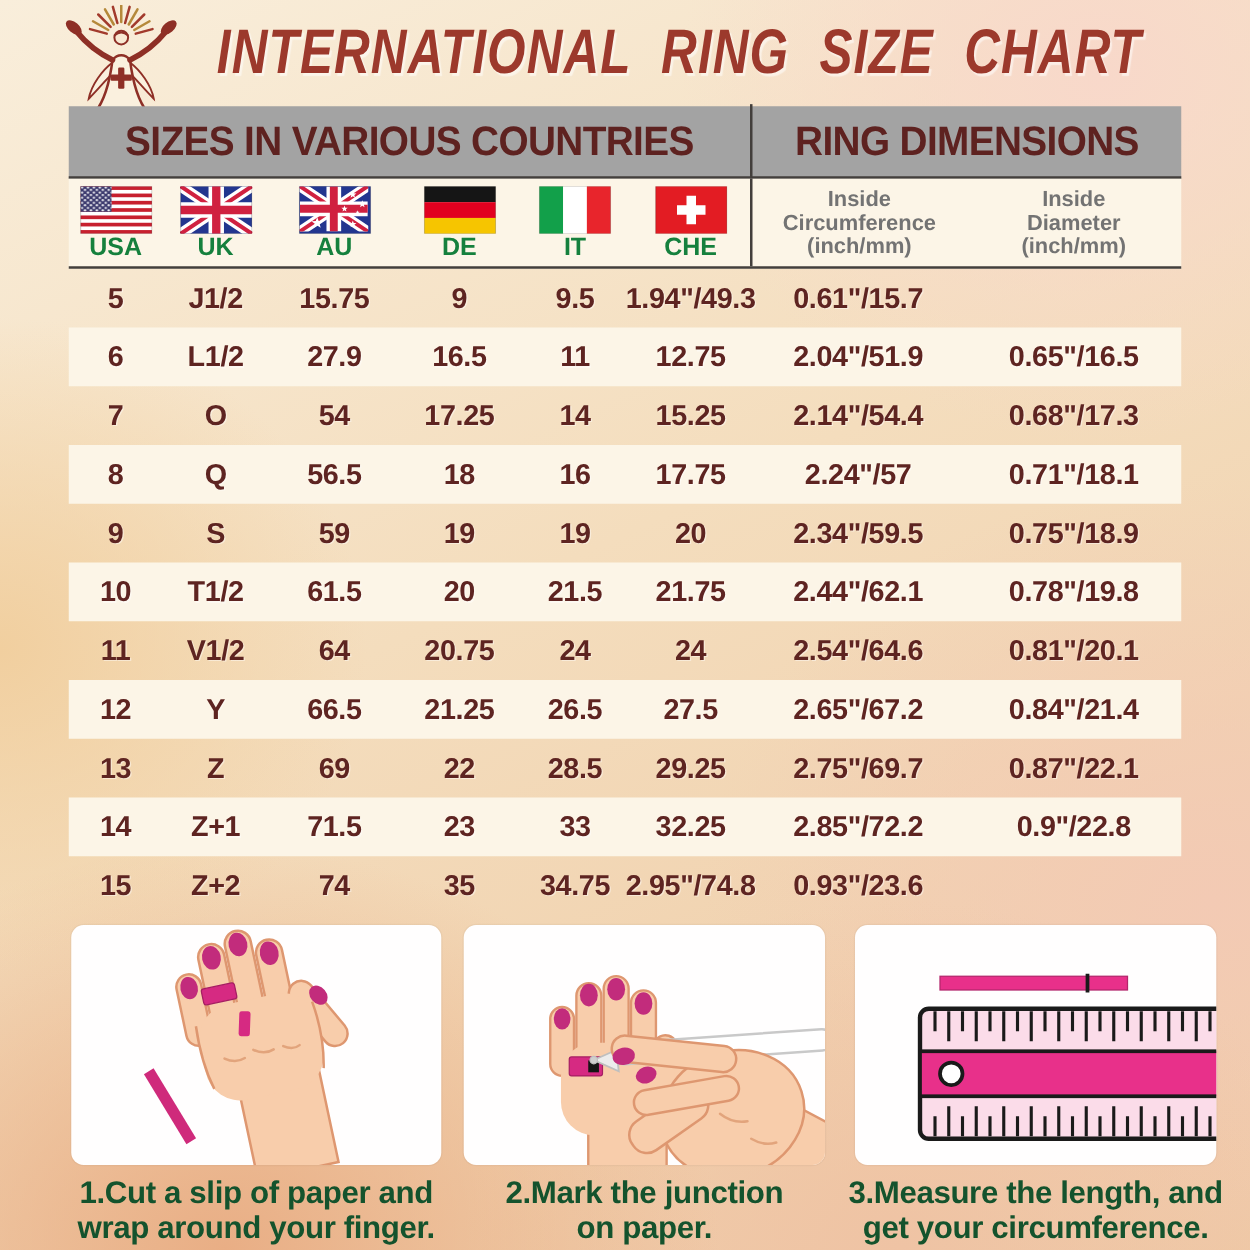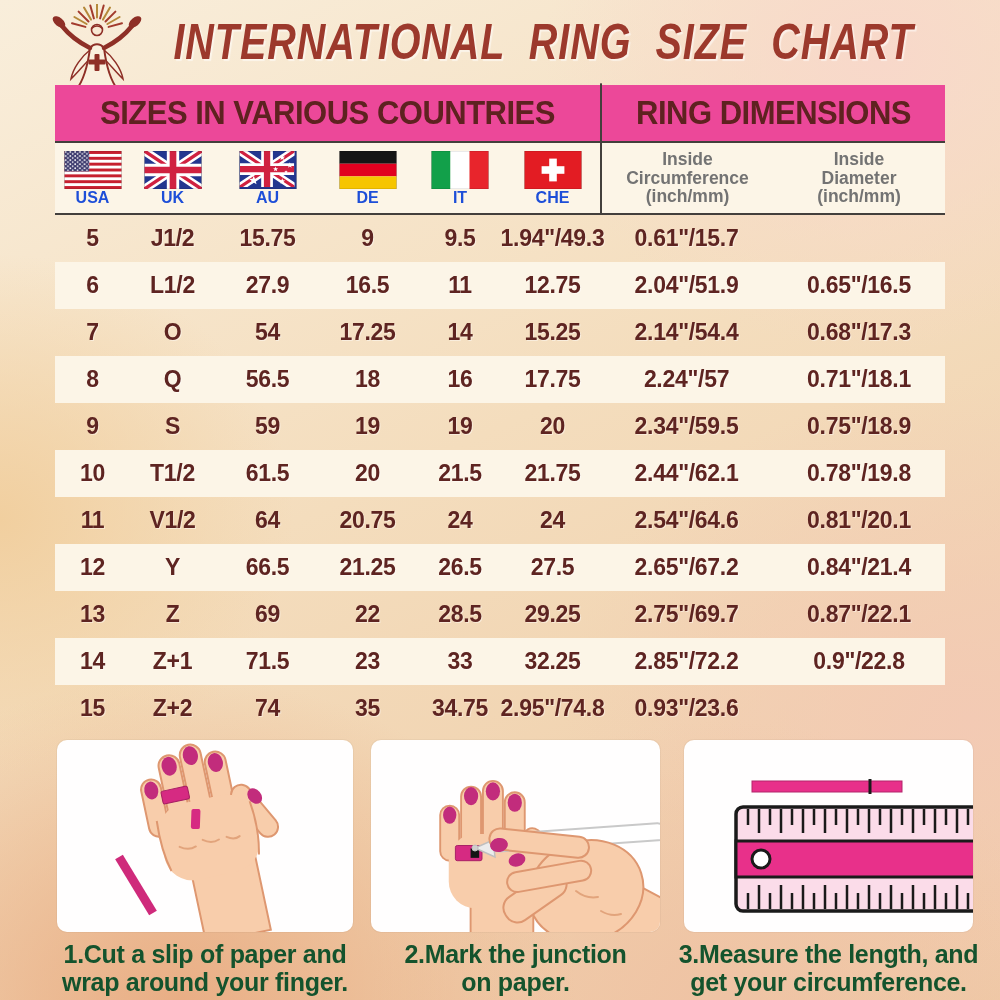--- a/index.html
+++ b/index.html
@@ -16,31 +16,31 @@
   }
   .logo{position:absolute;left:38px;top:4px;width:118px;height:88px;}
   .title{
     position:absolute;left:128px;top:16px;width:758px;text-align:center;
     font-size:45px;font-weight:700;font-style:italic;color:#9c392c;
     letter-spacing:1px;word-spacing:14px;white-space:nowrap;
     transform:scale(0.88,1.12);
     text-shadow:2px 2px 1px rgba(255,255,255,.55);
   }
   .size-table{position:absolute;left:55px;top:85px;width:890px;}
-  .sect{display:grid;grid-template-columns:545px 345px;background:#ec4899;
+  .sect{display:grid;grid-template-columns:545px 345px;background:#a3a3a3;
     border-bottom:2px solid #433f3c;}
   .sect div{height:56px;display:flex;align-items:center;justify-content:center;
     font-size:31px;font-weight:700;color:#5e2220;letter-spacing:-.5px;
     transform:scaleY(1.06);box-sizing:border-box;}
   .sect .right{border-left:2px solid #433f3c;}
   .flagrow{display:grid;grid-template-columns:75px 85px 105px 95px 90px 95px 173px 172px;
     background:#fcf5e7;border-bottom:2px solid #433f3c;height:70px;}
   .f-cell{display:flex;flex-direction:column;align-items:center;justify-content:center;gap:1px;}
   .f-cell svg{width:58px;height:38px;display:block;}
-  .f-label{font-size:16px;font-weight:600;color:#1d4ed8;line-height:1;}
+  .f-label{font-size:20px;font-weight:600;color:#15803d;line-height:1;}
   .dim-cell{display:flex;flex-direction:column;align-items:center;justify-content:center;
     font-size:17.5px;font-weight:700;color:#737373;line-height:1.08;box-sizing:border-box;}
   .dim-cell.first{border-left:2px solid #433f3c;}
   .t-row{display:grid;grid-template-columns:75px 85px 105px 95px 90px 95px 173px 172px;height:47px;}
   .t-row.alt{background:#fcf5e7;}
   .t-row .cell{display:flex;align-items:center;justify-content:center;
     font-size:23px;font-weight:600;color:#5e2421;letter-spacing:-.3px;
     text-shadow:1px 1px 0 rgba(255,255,255,.45);}
   .panel{position:absolute;top:740px;height:192px;background:#fffefe;border-radius:10px;
     box-shadow:0 0 0 1px rgba(0,0,0,.03);}

